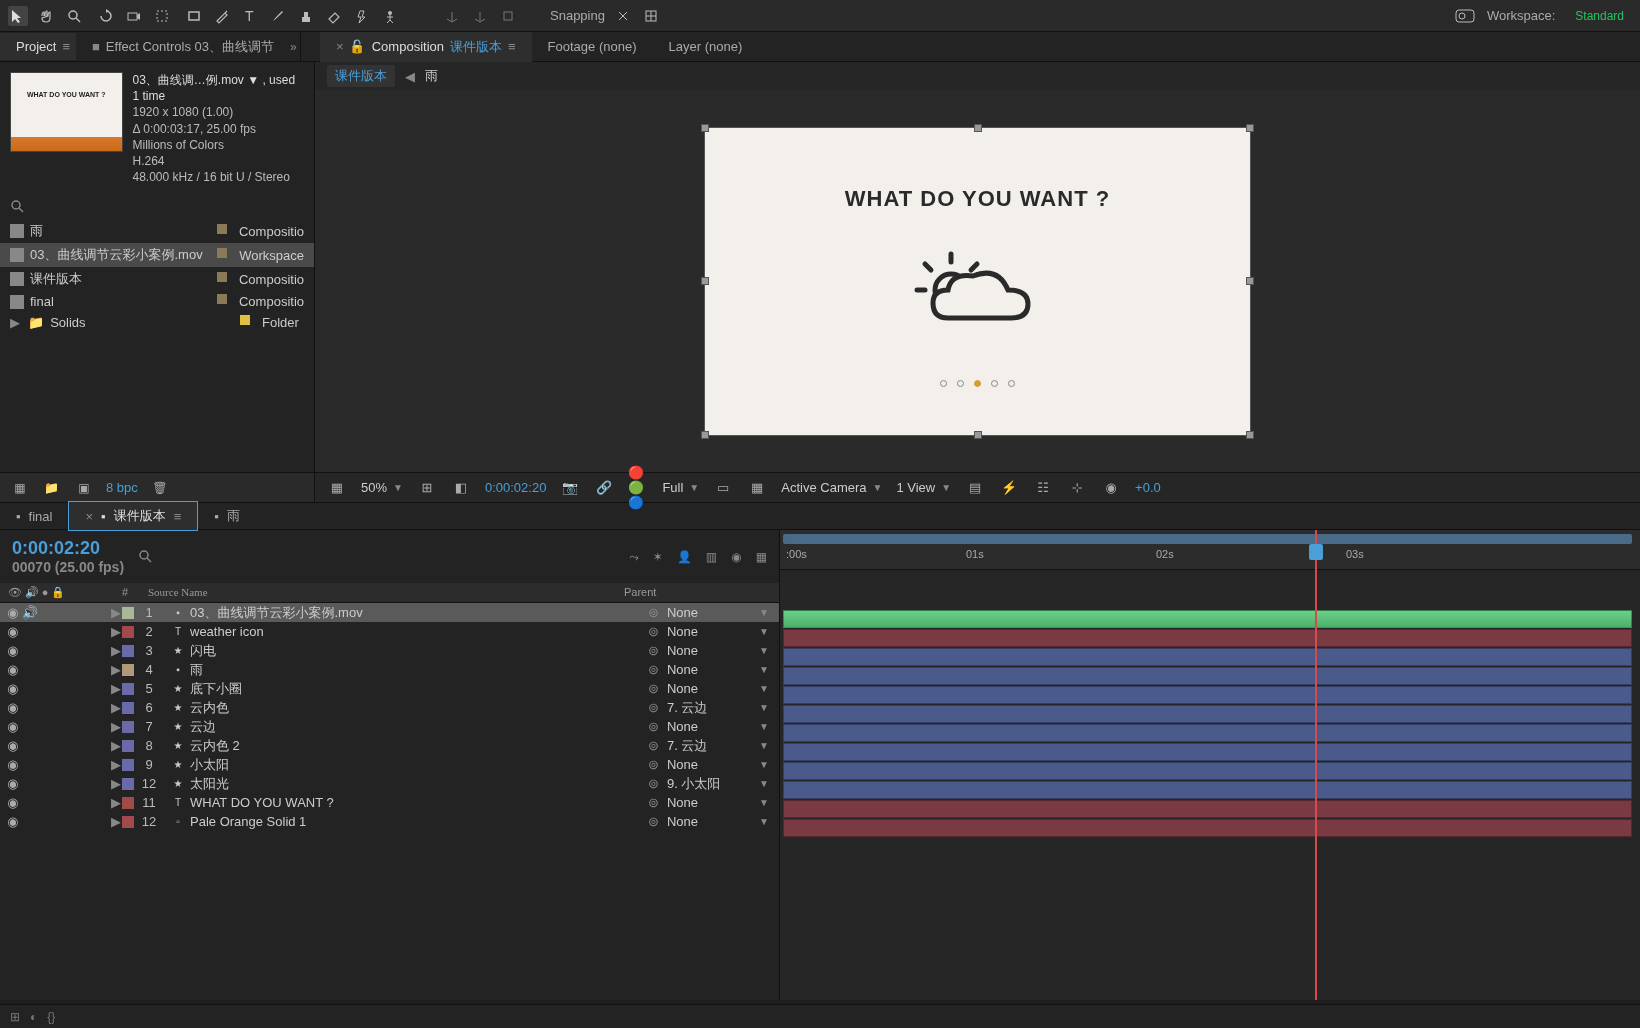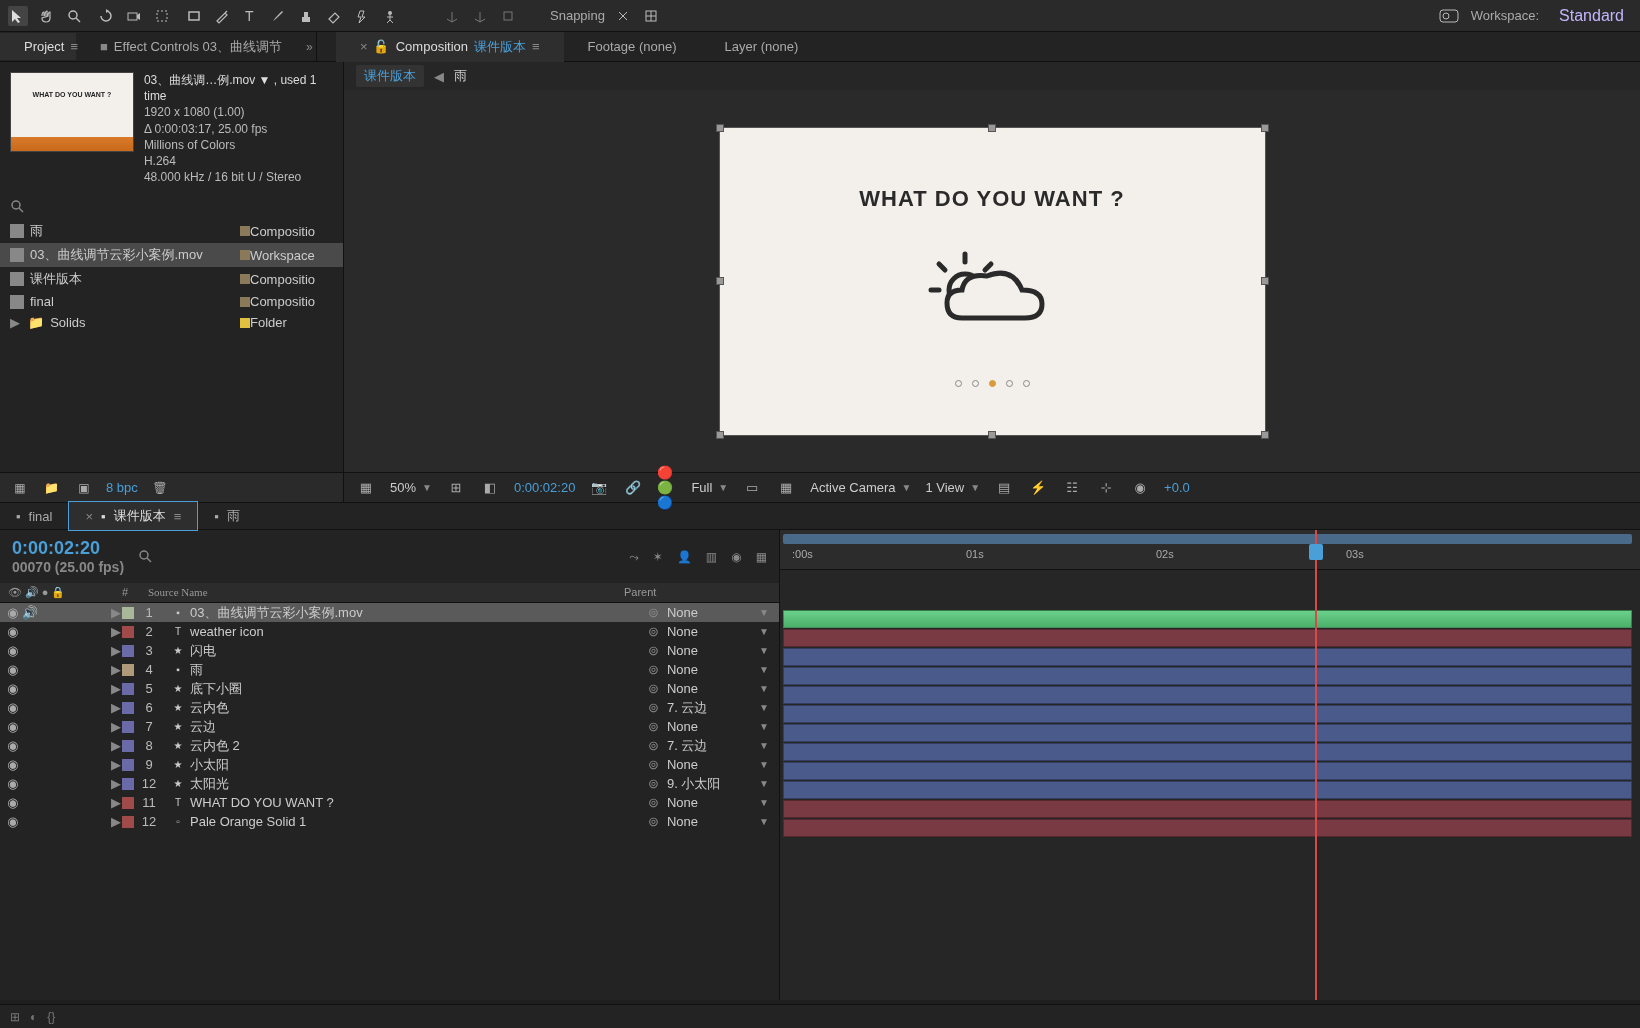--- a/index.html
+++ b/index.html
@@ -5,52 +5,52 @@
 * { margin: 0; padding: 0; box-sizing: border-box; font-family: "Helvetica Neue", Arial, sans-serif; }
 body { background: #1e1e1e; color: #ccc; font-size: 12px; width: 1640px; height: 1028px; overflow: hidden; }
 
 
 .toolbar { height: 32px; background: #2a2a2a; display: flex; align-items: center; padding: 0 8px; gap: 12px; border-bottom: 1px solid #111; }
 .tool-group { display: flex; gap: 8px; align-items: center; }
 .tool-icon { width: 20px; height: 20px; display: flex; align-items: center; justify-content: center; cursor: pointer; color: #aaa; }
 .tool-icon.active { background: #444; border-radius: 2px; }
 .toolbar-spacer { flex: 1; }
 .toolbar-label { color: #aaa; font-size: 13px; }
-.workspace-select { color: #c4b5fd; font-size: 16px; padding: 2px 8px; }
+.workspace-select { color: #22c55e; font-size: 12px; padding: 2px 8px; }
 
 
 .panel-tabs { height: 30px; background: #232323; display: flex; align-items: center; border-bottom: 1px solid #111; }
-.panel-tab { padding: 6px 24px; color: #aaa; font-size: 13px; cursor: pointer; display: flex; align-items: center; gap: 6px; }
+.panel-tab { padding: 6px 16px; color: #aaa; font-size: 13px; cursor: pointer; display: flex; align-items: center; gap: 6px; }
 .panel-tab.active { background: #2e2e2e; color: #ddd; }
 .comp-hl { color: #4a9fd8; }
 
 
 .main { display: flex; height: 440px; }
-.left-col { width: 344px; background: #232323; border-right: 1px solid #111; display: flex; flex-direction: column; }
+.left-col { width: 315px; background: #232323; border-right: 1px solid #111; display: flex; flex-direction: column; }
 .right-col { flex: 1; background: #2a2a2a; display: flex; flex-direction: column; }
 
 
 .asset-info { display: flex; gap: 10px; padding: 10px; }
 .thumb { width: 130px; height: 80px; background: #f3f0eb; border: 1px solid #444; position: relative; }
 .thumb-text { position: absolute; top: 18px; left: 0; right: 0; text-align: center; font-size: 7px; font-weight: bold; color: #222; }
 .thumb-wave { position: absolute; bottom: 0; left: 0; right: 0; height: 14px; background: linear-gradient(#d87a2a, #c96a1a); }
 .asset-meta { font-size: 12px; color: #bbb; line-height: 1.35; }
 .asset-meta .dd { color: #ddd; }
 
 .search-row { padding: 4px 10px; }
 .search-icon-box { width: 18px; height: 18px; color: #888; }
 
 
 .proj-head { display: flex; background: #2c2c2c; padding: 4px 10px; font-size: 12px; color: #999; border-bottom: 1px solid #111; }
 .proj-head .c1 { width: 230px; }
 .proj-rows { flex: 1; }
 .proj-row { display: flex; align-items: center; padding: 3px 10px; font-size: 13px; color: #ccc; cursor: pointer; }
 .proj-row.sel { background: #4a4a4a; }
 .proj-row .c1 { width: 230px; display: flex; align-items: center; gap: 6px; }
-.proj-row .c2 { display: flex; align-items: center; gap: 0; }
+.proj-row .c2 { display: flex; align-items: flex-start; gap: 12px; }
 .row-icon { width: 14px; height: 14px; background: #888; }
 .type-sq { width: 10px; height: 10px; background: #8a7a5a; }
 .type-sq.yellow { background: #e0c040; }
 .folder-tri { color: #888; margin-right: 2px; }
 
 
 .proj-foot { height: 30px; background: #2a2a2a; display: flex; align-items: center; gap: 12px; padding: 0 10px; border-top: 1px solid #111; }
 .bpc { color: #4a9fd8; font-size: 13px; }
 
 
@@ -677,21 +677,21 @@
             <span class="pp">⊚</span>
             <span>None</span>
             <span class="pd">▼</span>
           </div>
         </div>
       </div>
   </div>
   <div class="tl-right">
     <div class="tl-ruler">
       <div class="work-area"></div>
-      <span class="ruler-label" style="left:12px;">:00s</span>
+      <span class="ruler-label" style="left:6px;">:00s</span>
       <span class="ruler-label" style="left:186px;">01s</span>
       <span class="ruler-label" style="left:376px;">02s</span>
       <span class="ruler-label" style="left:566px;">03s</span>
     </div>
     <div class="cti" style="left:535px;">
         <div class="cti-head"></div>
       </div>
     <div class="bars" id="bars">
         <div class="bar vid" style="top: 40px;"></div>
         <div class="bar red" style="top: 59px;"></div>

